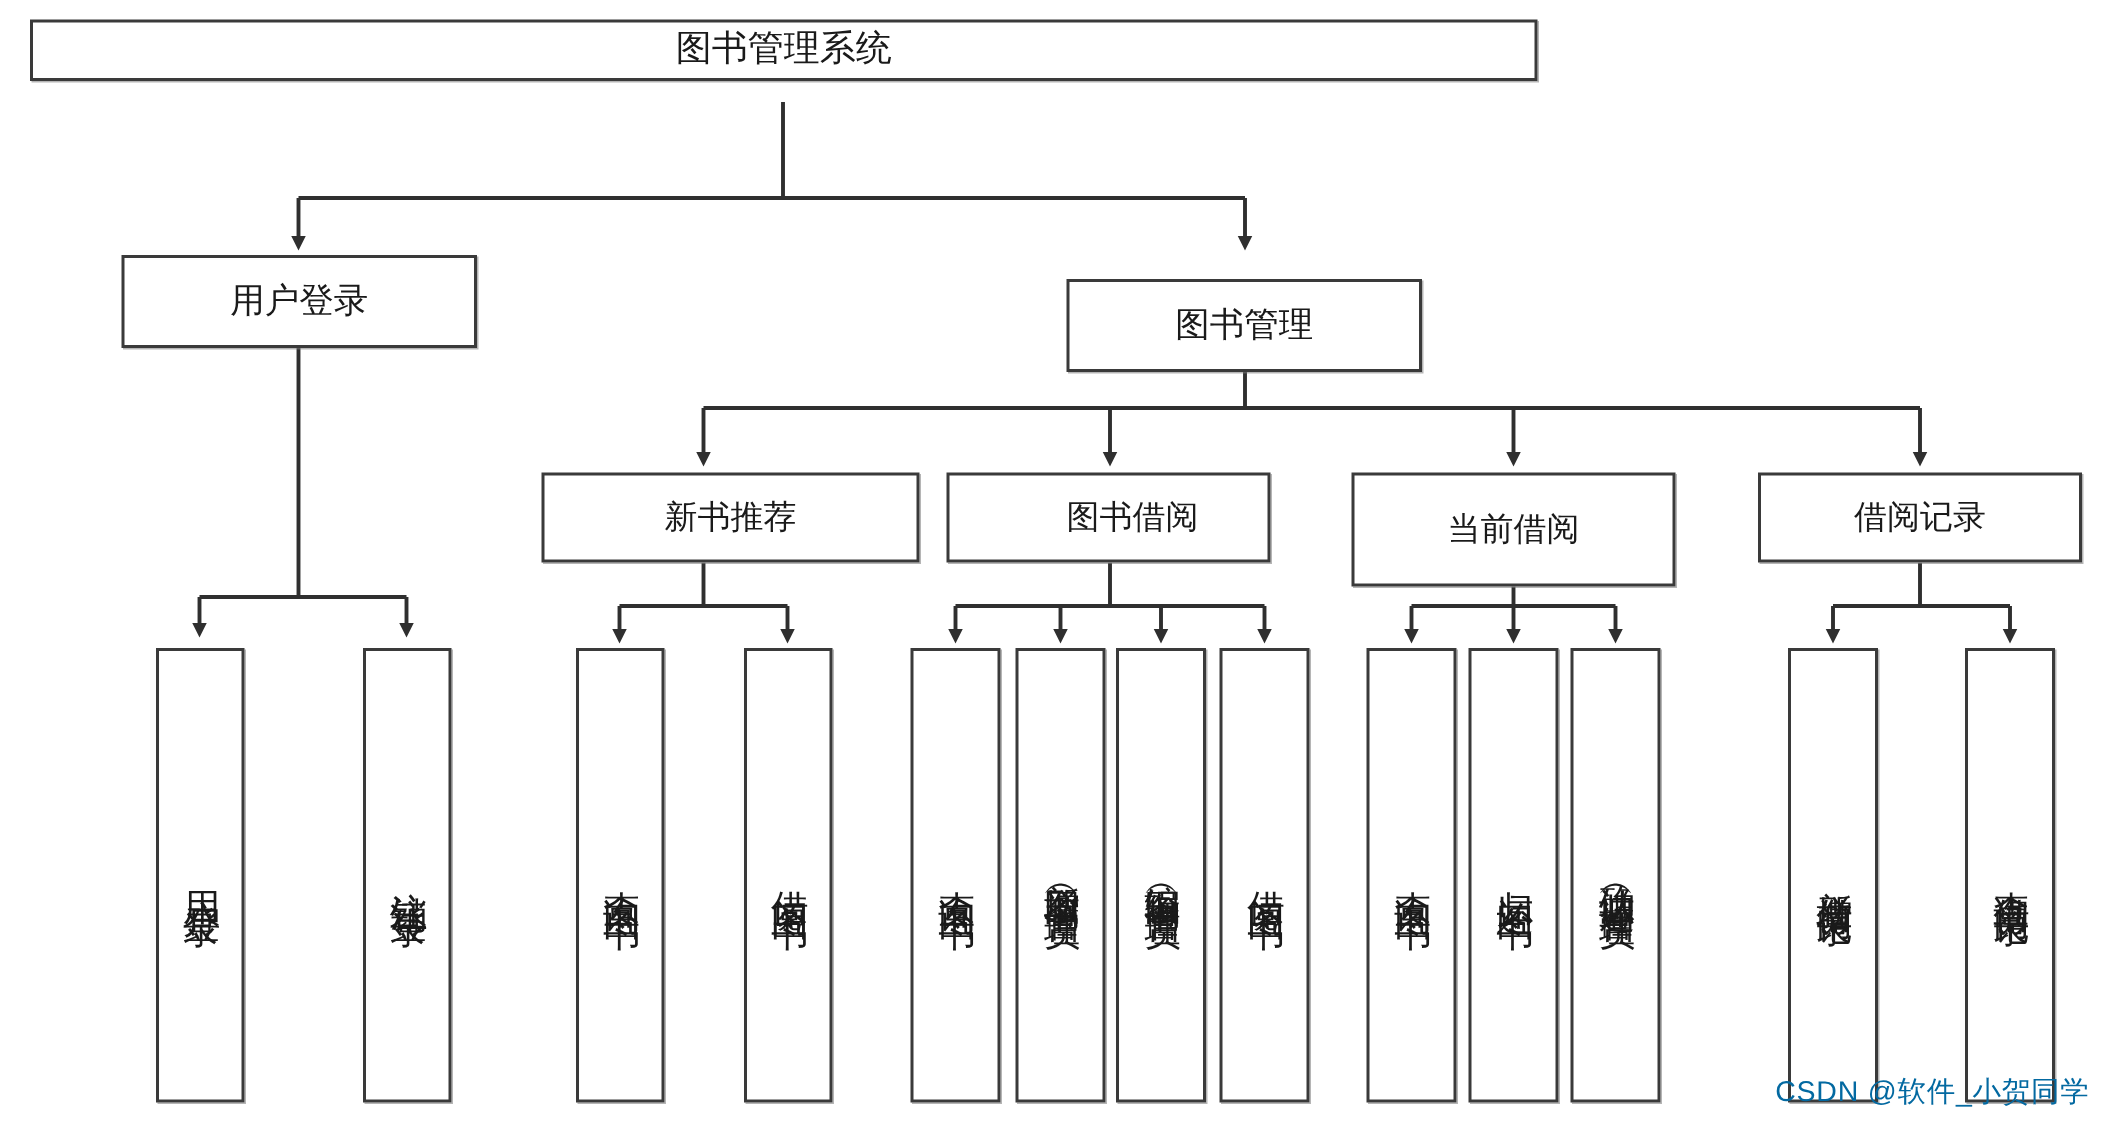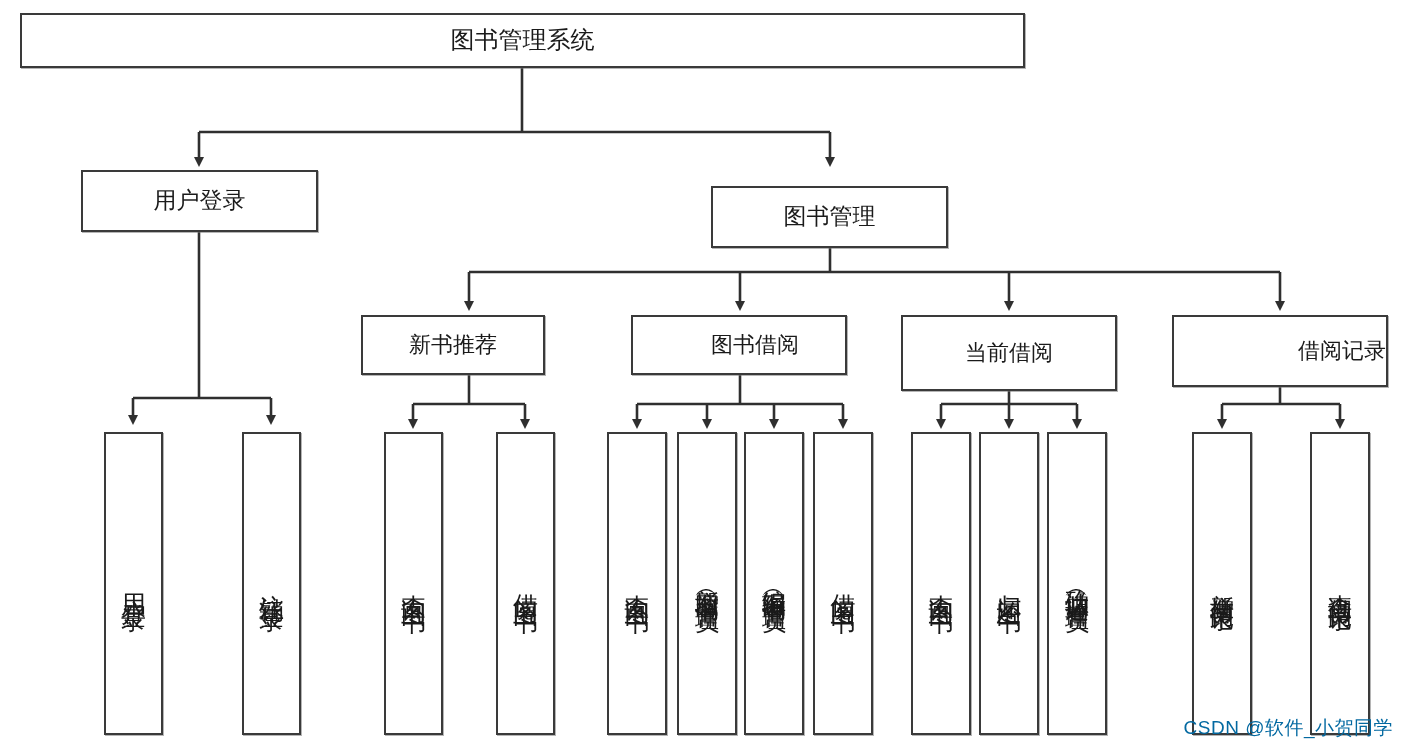--- a/index.html
+++ b/index.html
@@ -120,41 +120,41 @@
       <path d="M1009,404 L1009,420" marker-end="url(#arrow)"></path>
       <path d="M1077,404 L1077,420" marker-end="url(#arrow)"></path>
 
       <path d="M1280,375 L1280,404"></path>
       <path d="M1222,404 L1340,404"></path>
       <path d="M1222,404 L1222,420" marker-end="url(#arrow)"></path>
       <path d="M1340,404 L1340,420" marker-end="url(#arrow)"></path>
     </g>
   </svg>
 
-  <div class="node n-root" style="left:20px;top:13px;width:1005px;height:55px;">
+  <div class="node n-root" style="left:20px;top:13px;width:1005px;height:41px;">
     <span class="lbl">图书管理系统</span>
   </div>
 
   <div class="node n-l1" style="left:81px;top:170px;width:237px;height:62px;">
     <span class="lbl">用户登录</span>
   </div>
   <div class="node n-l1" style="left:711px;top:186px;width:237px;height:62px;">
     <span class="lbl">图书管理</span>
   </div>
 
-  <div class="node n-l2" style="left:361px;top:315px;width:184px;height:60px;font-family:Liberation Serif, serif;">
+  <div class="node n-l2" style="left:361px;top:315px;width:252px;height:60px;font-family:Liberation Serif, serif;">
     <span class="lbl">新书推荐</span>
   </div>
   <div class="node n-l2" style="left:631px;top:315px;width:216px;height:60px;padding-left:32px;">
     <span class="lbl">图书借阅</span>
   </div>
   <div class="node n-l2" style="left:901px;top:315px;width:216px;height:76px;">
     <span class="lbl">当前借阅</span>
   </div>
-  <div class="node n-l2" style="left:1172px;top:315px;width:216px;height:72px;justify-content:flex-end;">
+  <div class="node n-l2" style="left:1172px;top:315px;width:216px;height:60px;">
     <span class="lbl">借阅记录</span>
   </div>
 
   <div class="node leaf" style="left:104px;top:432px;width:59px;height:303px;">
     <span class="lbl">用户登录</span>
   </div>
   <div class="node leaf" style="left:242px;top:432px;width:59px;height:303px;">
     <span class="lbl">注销登录</span>
   </div>
 

